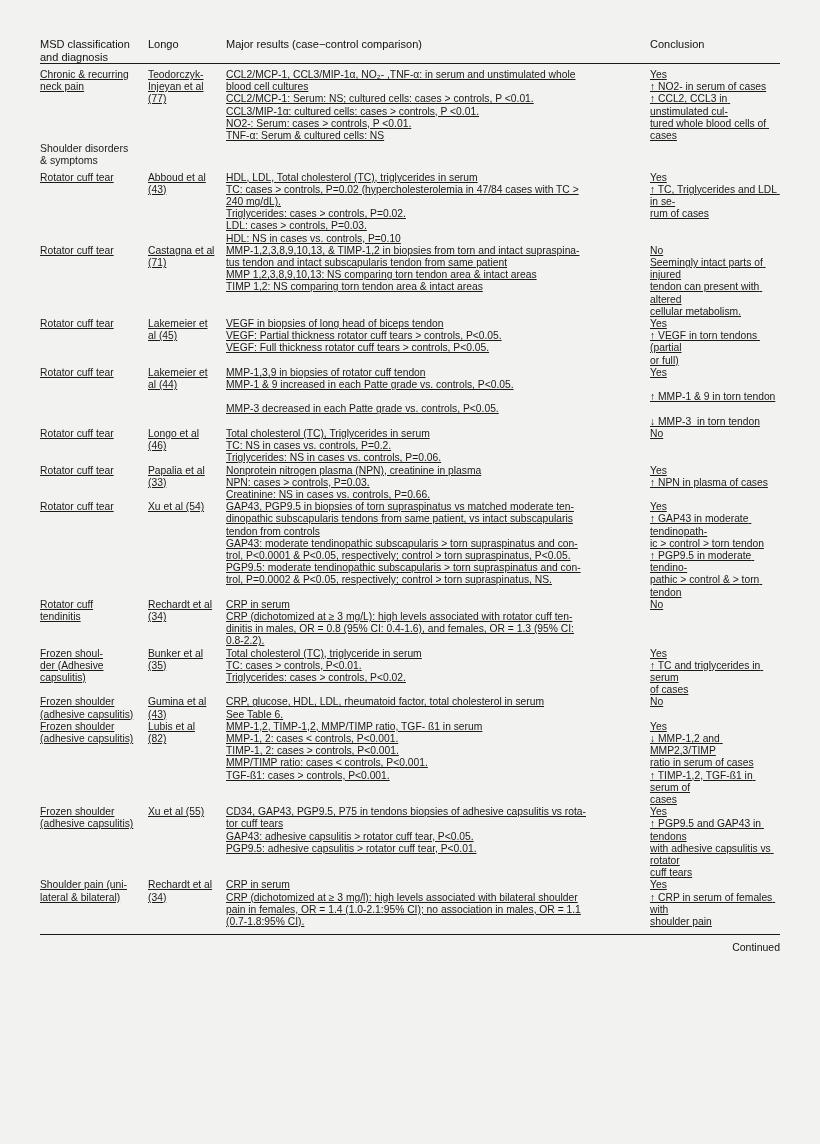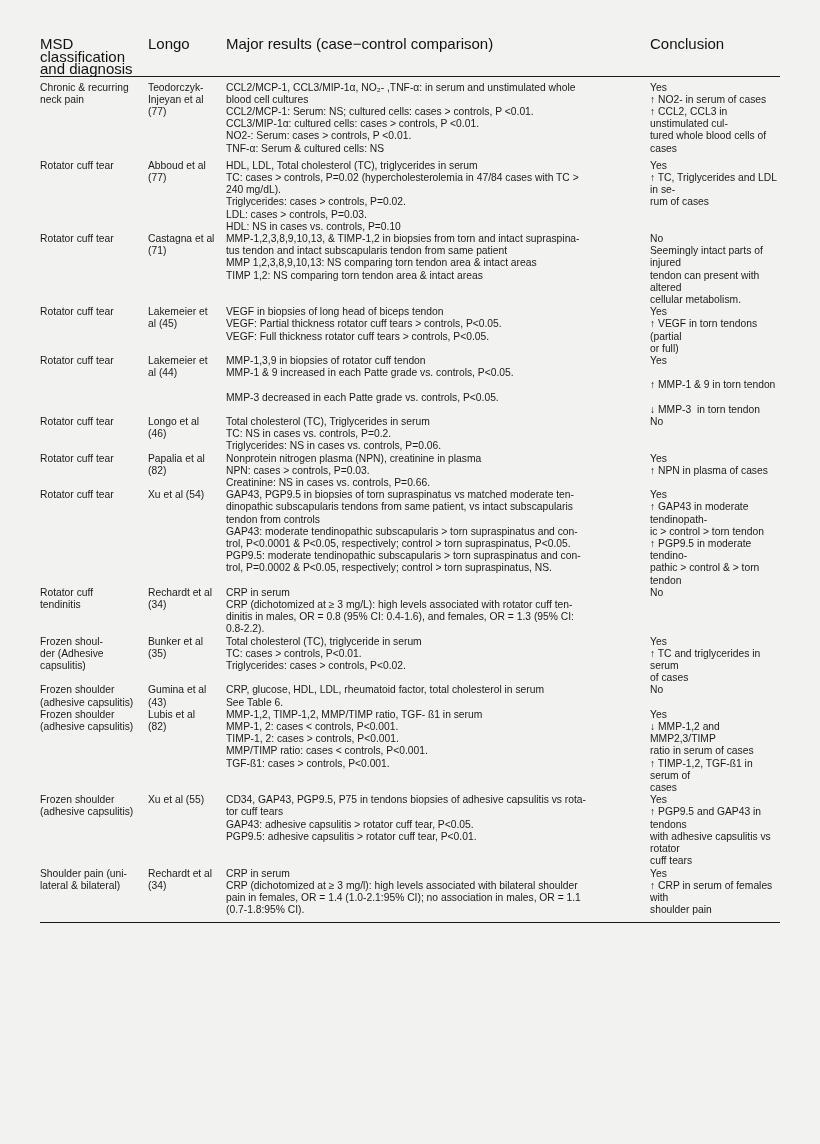--- a/index.html
+++ b/index.html
@@ -33,21 +33,21 @@
     font-weight: normal;
     padding: 0;
   }
   
   col.c1 { width: 108px; }
   col.c2 { width: 78px; }
   col.c3 { width: 424px; }
   col.c4 { width: 130px; }
 
   thead td {
-    font-size: 15px;
+    font-size: 11px;
     line-height: 12.5px;
     padding-bottom: 7px;
     color: #111;
   }
   .headrule td {
     border-bottom: 1.3px solid #1a1a1a;
     height: 0;
     padding: 0;
     font-size: 0;
     line-height: 0;
@@ -57,20 +57,21 @@
     line-height: 12.2px;
     padding-top: 8px;
     padding-bottom: 1px;
   }
   .row td {
     font-size: 10.3px;
     line-height: 12.2px;
     padding-top: 7px;
     padding-right: 9px;
     padding-bottom: 0;
+    text-decoration: underline;
   }
   .row.first td { padding-top: 5px; }
   .cell-lines div { white-space: pre-wrap; }
   .gap { height: 6px; font-size: 0; line-height: 0; }
   .botrule td {
     border-top: 1.1px solid #1a1a1a;
     height: 0;
     padding: 0;
     font-size: 0;
     line-height: 0;
@@ -134,27 +135,33 @@
 NO2-: Serum: cases &gt; controls, P &lt;0.01.
 TNF-α: Serum &amp; cultured cells: NS</div>
           </td>
           <td class="cell-lines">
             <div>Yes
 ↑ NO2- in serum of cases
 ↑ CCL2, CCL3 in unstimulated cul-
 tured whole blood cells of cases</div>
           </td>
         </tr>
+        <tr class="section">
+          <td colspan="4" class="cell-lines">
+            <div>Shoulder disorders
+&amp; symptoms</div>
+          </td>
+        </tr>
         <tr class="row first">
           <td class="cell-lines">
             <div>Rotator cuff tear</div>
           </td>
           <td class="cell-lines">
             <div>Abboud et al
-(77)</div>
+(43)</div>
           </td>
           <td class="cell-lines">
             <div>HDL, LDL, Total cholesterol (TC), triglycerides in serum
 TC: cases &gt; controls, P=0.02 (hypercholesterolemia in 47/84 cases with TC &gt;
 240 mg/dL).
 Triglycerides: cases &gt; controls, P=0.02.
 LDL: cases &gt; controls, P=0.03.
 HDL: NS in cases vs. controls, P=0.10</div>
           </td>
           <td class="cell-lines">
@@ -241,21 +248,21 @@
           <td class="cell-lines">
             <div>No</div>
           </td>
         </tr>
         <tr class="row">
           <td class="cell-lines">
             <div>Rotator cuff tear</div>
           </td>
           <td class="cell-lines">
             <div>Papalia et al
-(82)</div>
+(33)</div>
           </td>
           <td class="cell-lines">
             <div>Nonprotein nitrogen plasma (NPN), creatinine in plasma
 NPN: cases &gt; controls, P=0.03.
 Creatinine: NS in cases vs. controls, P=0.66.</div>
           </td>
           <td class="cell-lines">
             <div>Yes
 ↑ NPN in plasma of cases</div>
           </td>
@@ -410,13 +417,14 @@
       </tbody>
     <tfoot>
       <tr class="gap">
           <td colspan="4"></td>
         </tr>
       <tr class="botrule">
           <td colspan="4"></td>
         </tr>
     </tfoot>
   </table>
+  <div class="continued">Continued</div>
 </div>
 
 </body></html>

